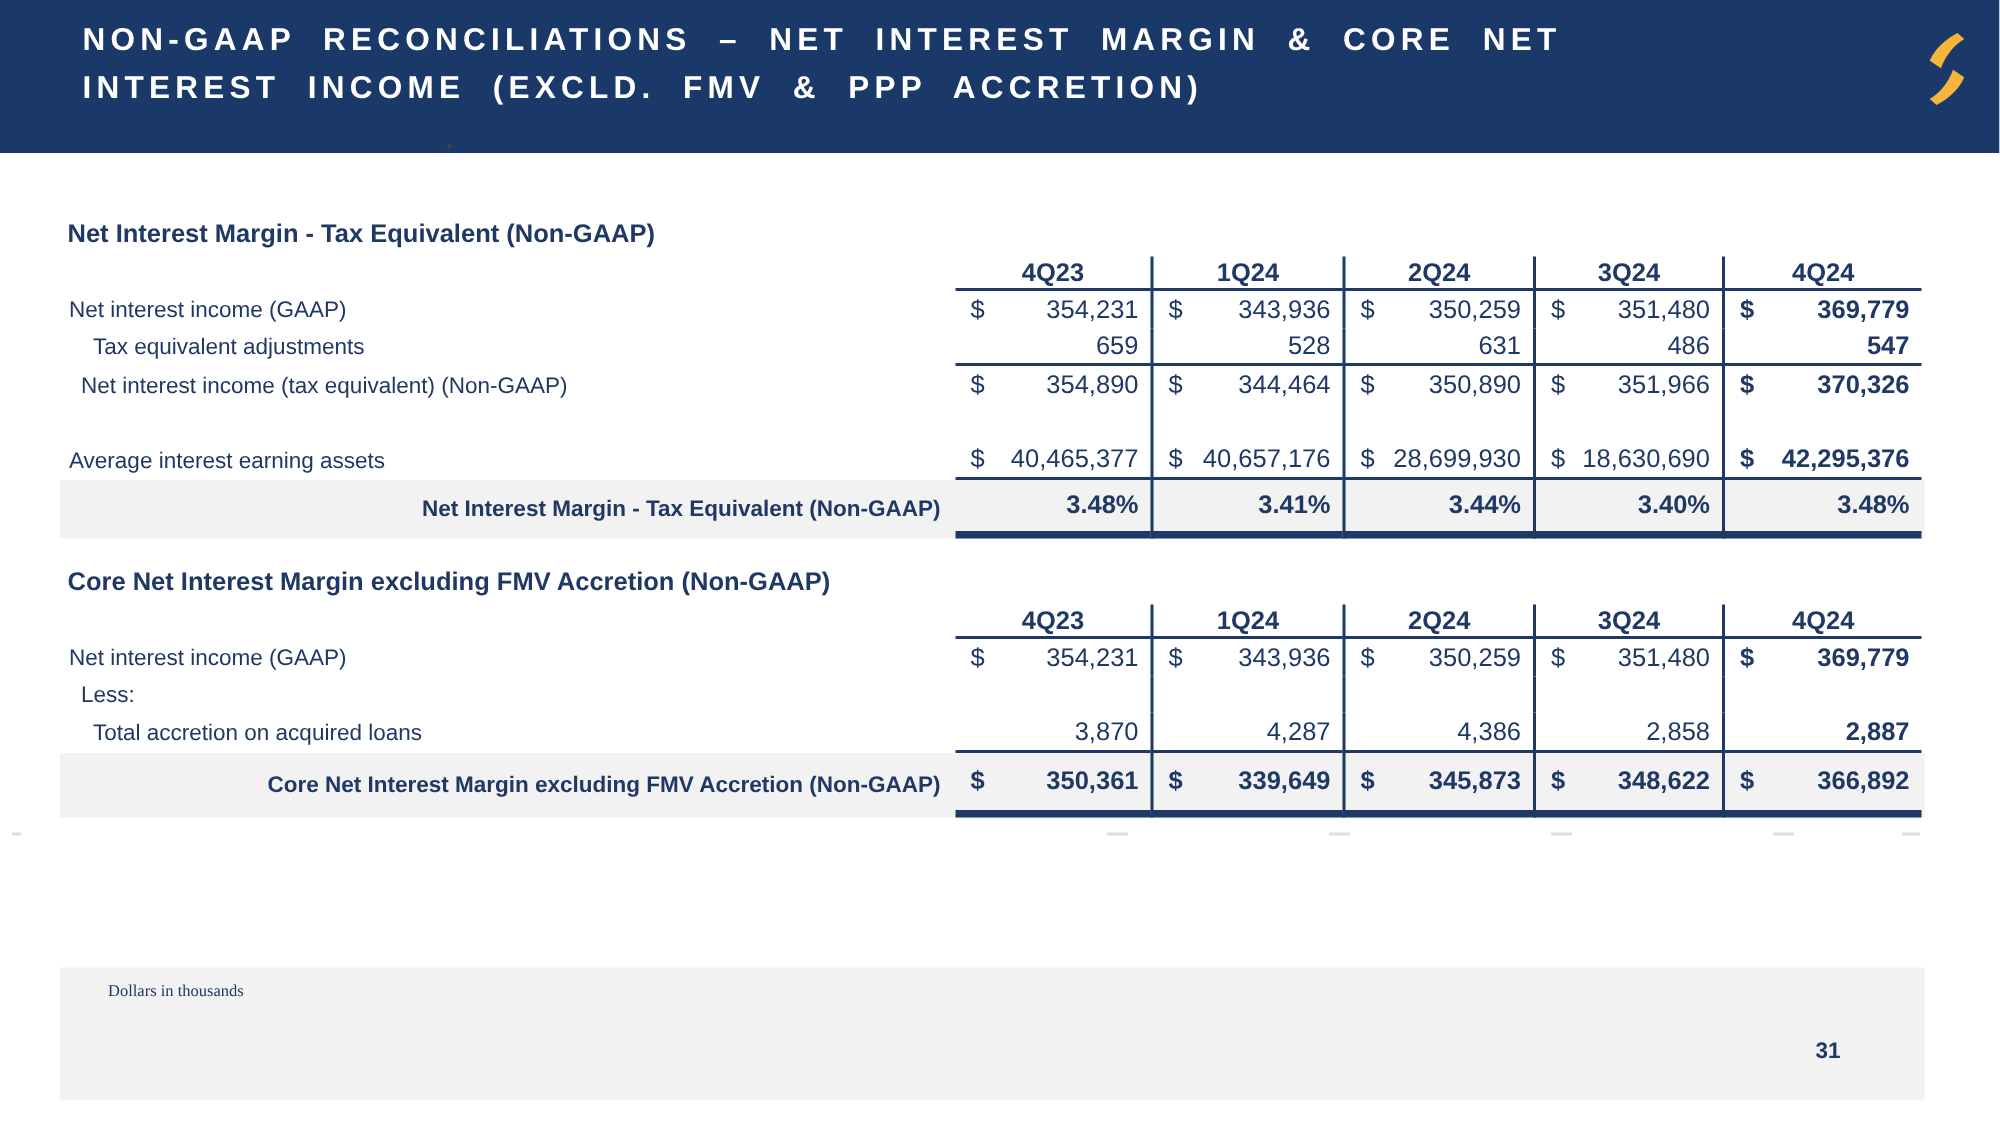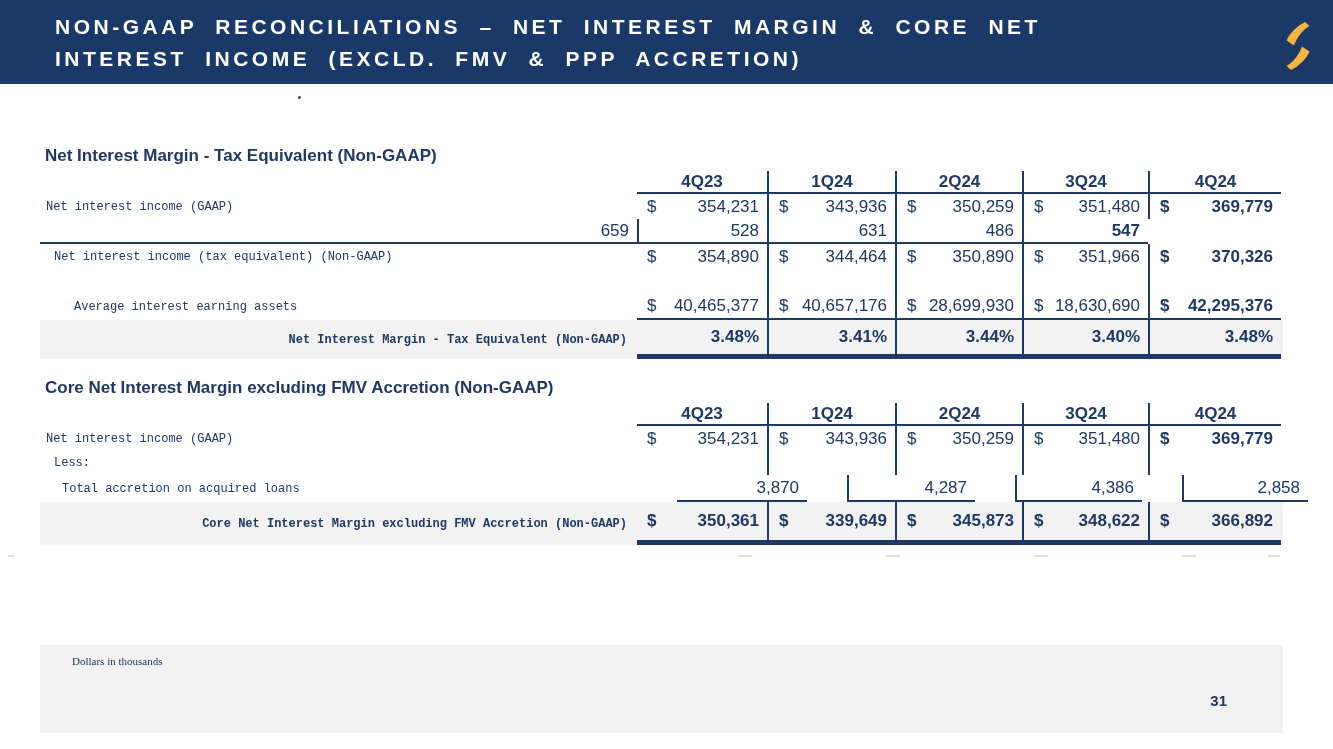--- a/index.html
+++ b/index.html
@@ -7,36 +7,36 @@
     --bar:#1a3868;
     --line:#1f3864;
     --gray:#f2f2f2;
     --gold:#f5b43c;
   }
   *{box-sizing:border-box;margin:0;padding:0;}
   body{background:#ffffff;font-family:"Liberation Sans",sans-serif;}
   .page{position:relative;width:1333px;height:749px;background:#ffffff;overflow:hidden;}
 
   
-  .header-bar{position:absolute;left:0;top:0;width:1333px;height:84px;background:var(--bar);}
+  .header-bar{position:absolute;left:0;top:0;width:1333px;height:102px;background:var(--bar);}
   .slide-title{position:absolute;left:55px;top:11px;color:#ffffff;font-weight:700;
     font-size:21px;line-height:32px;letter-spacing:3.5px;word-spacing:9px;}
   .brand{position:absolute;left:1281px;top:20px;width:34px;height:52px;}
 
   
   .dot{position:absolute;left:298px;top:96px;width:3px;height:3px;background:#444;border-radius:50%;}
   .ghost{position:absolute;top:555px;height:2px;background:#dedede;}
 
   
   .tbl{position:absolute;left:40px;width:1243px;}
   .tbl.t1{top:146px;}
   .tbl.t2{top:378px;}
   .tbl-title{color:var(--navy);font-size:17px;font-weight:700;margin:0 0 5px 5px;}
   .trow{display:grid;grid-template-columns:597px 130px 128px 127px 126px 133px;}
-  .lcell{display:flex;align-items:center;color:var(--navy);font-size:12px;font-family:Liberation Mono, monospace;}
+  .lcell{display:flex;align-items:center;color:var(--navy);font-size:15px;}
   .vcell{display:flex;align-items:center;color:var(--navy);font-size:17px;
     padding:0 8px 0 10px;}
   .vcell + .vcell{border-left:2px solid var(--line);}
   .num{margin-left:auto;white-space:nowrap;}
   .cur{white-space:nowrap;}
   .trow .vcell:last-child{font-weight:700;}
   .trow.header .vcell{border-bottom:2px solid var(--line);justify-content:center;
     font-weight:700;padding:0;}
   .trow.underline .vcell{border-bottom:2px solid var(--line);}
   .trow.total{background:var(--gray);}
@@ -93,20 +93,21 @@
         <div class="vcell">
           <span class="cur">$</span>
           <span class="num">351,480</span>
         </div>
         <div class="vcell">
           <span class="cur">$</span>
           <span class="num">369,779</span>
         </div>
       </div>
       <div class="trow underline" style="height: 25px;">
+        <div class="lcell" style="padding-left: 22px;">Tax equivalent adjustments</div>
         <div class="vcell">
           <span class="num">659</span>
         </div>
         <div class="vcell">
           <span class="num">528</span>
         </div>
         <div class="vcell">
           <span class="num">631</span>
         </div>
         <div class="vcell">
@@ -151,21 +152,21 @@
           <span class="num"></span>
         </div>
         <div class="vcell">
           <span class="num"></span>
         </div>
         <div class="vcell">
           <span class="num"></span>
         </div>
       </div>
       <div class="trow underline" style="height: 26px;">
-        <div class="lcell" style="padding-left: 6px; margin-left: 28px;">Average interest earning assets</div>
+        <div class="lcell" style="padding-left: 6px;">Average interest earning assets</div>
         <div class="vcell">
           <span class="cur">$</span>
           <span class="num">40,465,377</span>
         </div>
         <div class="vcell">
           <span class="cur">$</span>
           <span class="num">40,657,176</span>
         </div>
         <div class="vcell">
           <span class="cur">$</span>
@@ -244,21 +245,21 @@
         <div class="vcell">
           <span class="num"></span>
         </div>
         <div class="vcell">
           <span class="num"></span>
         </div>
         <div class="vcell">
           <span class="num"></span>
         </div>
       </div>
-      <div class="trow underline" style="height: 27px; gap: 40px;">
+      <div class="trow underline" style="height: 27px;">
         <div class="lcell" style="padding-left: 22px;">Total accretion on acquired loans</div>
         <div class="vcell">
           <span class="num">3,870</span>
         </div>
         <div class="vcell">
           <span class="num">4,287</span>
         </div>
         <div class="vcell">
           <span class="num">4,386</span>
         </div>

